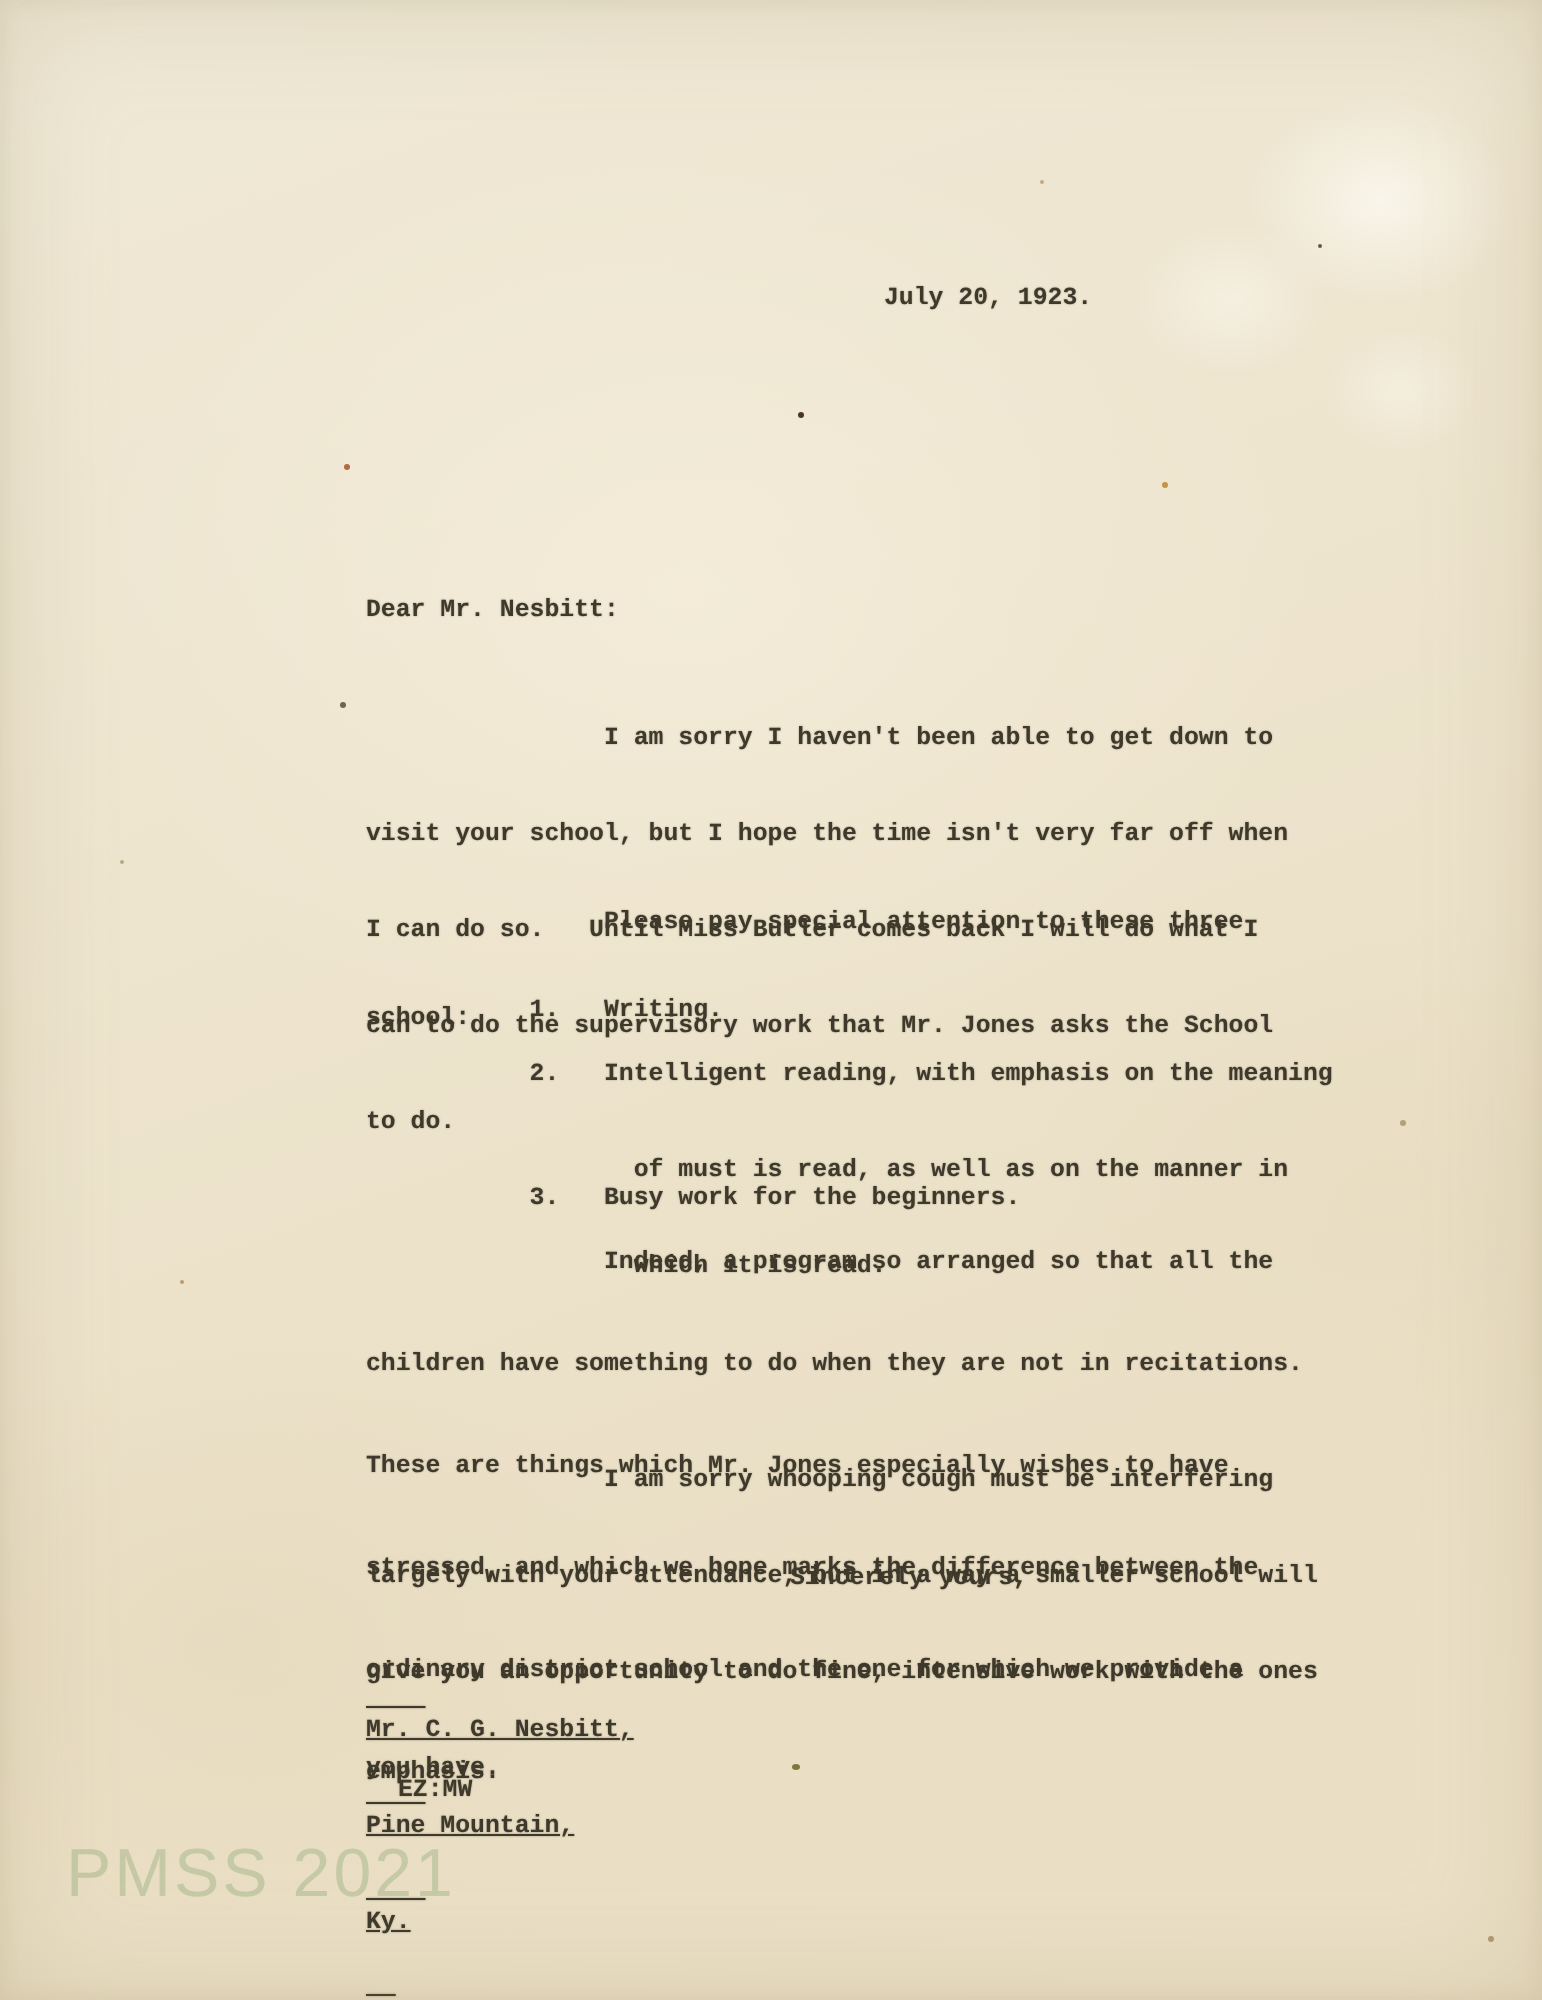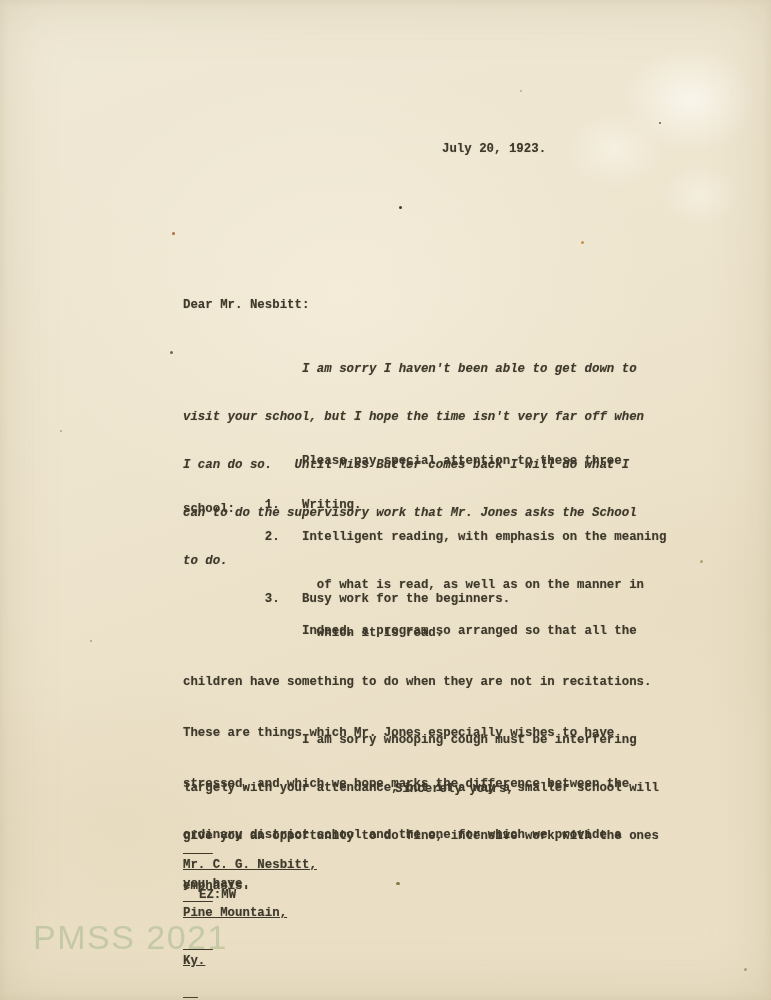--- a/index.html
+++ b/index.html
@@ -41,21 +41,21 @@
     font-weight: 700;
     color: #3e392b;
     white-space: pre;
     letter-spacing: 0;
     text-shadow: 0 0 1px rgba(62,57,43,0.42);
   }
   .ln { white-space: pre; }
   .block-margin { left: 183px; }
   .date-block { left: 442px; top: 141px; }
   .salutation-block { top: 297px; }
-  .para1-block { top: 329px; font-style: italic; }
+  .para1-block { top: 329px; }
   .para2-block { top: 421px; font-family: Liberation Mono, monospace; }
   .list1-block { top: 465px; }
   .list2-block { top: 497px; }
   .list3-block { top: 559px; }
   .para3-block { top: 589px; line-height: 17px; }
   .para4-block { top: 700px; }
   .closing-block { left: 395px; top: 781px; }
   .address-block { top: 825px; text-decoration: underline; }
   .initials-block { top: 887px; padding-left: 16px; }
   .watermark {
@@ -95,21 +95,21 @@
     <div class="ln">                Please pay special attention to these three</div>
     <div class="ln">school:</div>
   </div>
 
   <div class="tw block-margin list1-block">
     <div class="ln">           1.   Writing.</div>
   </div>
 
   <div class="tw block-margin list2-block">
     <div class="ln">           2.   Intelligent reading, with emphasis on the meaning</div>
-    <div class="ln">                  of what is read, as well as on the manner in</div>
+    <div class="ln">                  of must is read, as well as on the manner in</div>
     <div class="ln">                  which it is read.</div>
   </div>
 
   <div class="tw block-margin list3-block">
     <div class="ln">           3.   Busy work for the beginners.</div>
   </div>
 
   <div class="tw block-margin para3-block">
     <div class="ln">                Indeed, a program so arranged so that all the</div>
     <div class="ln">children have something to do when they are not in recitations.</div>

